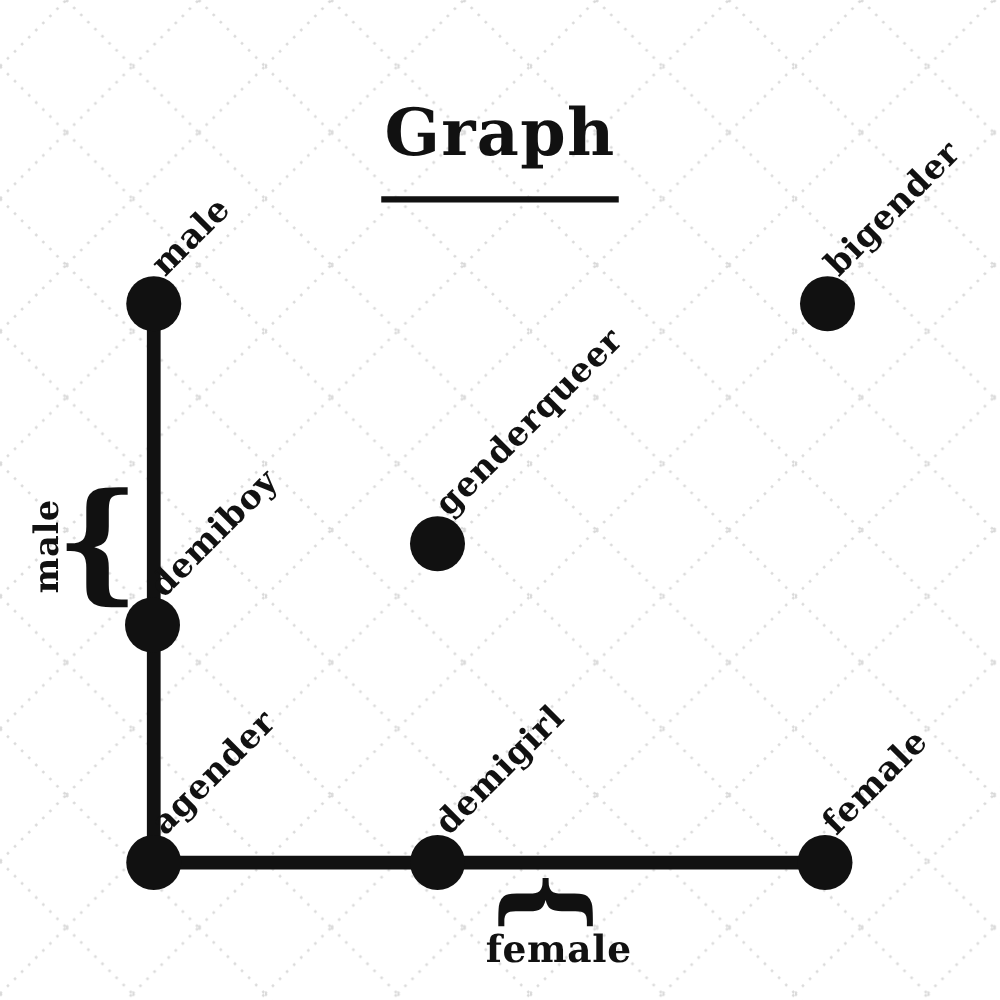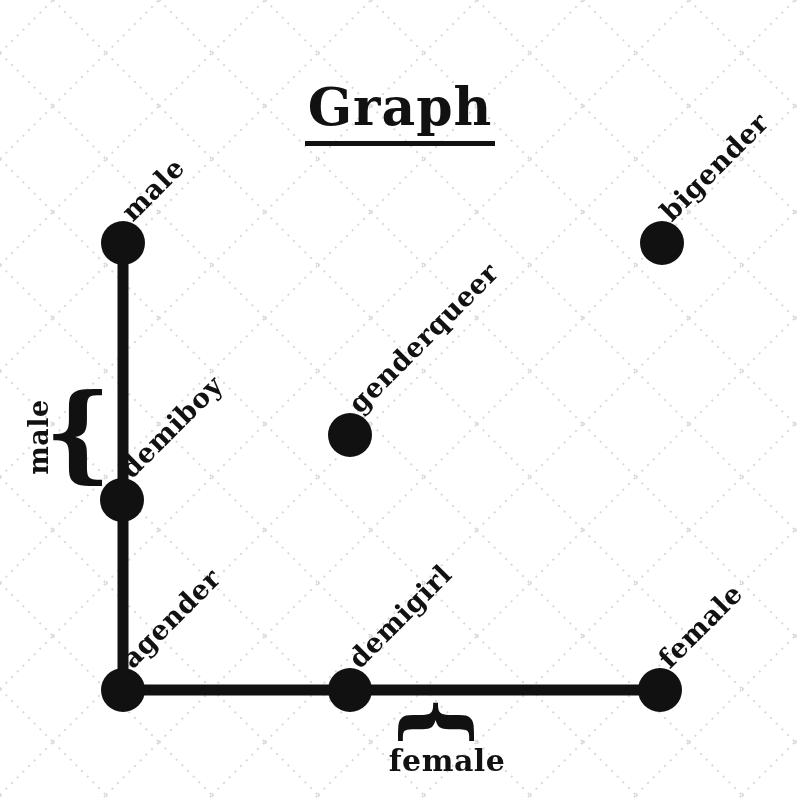--- a/index.html
+++ b/index.html
@@ -38,21 +38,21 @@
     font-size: 0; 
   }
   .page-title .title-text {
     display: inline-block;
     font-family: "DejaVu Serif", serif;
     font-weight: bold;
     font-size: 52px;
     color: var(--ink);
     letter-spacing: 1px;
     border-bottom: 5px solid var(--ink);
-    padding: 0 3px 4px 3px;
+    padding: 0 3px 20px 3px;
   }
   .edge-svg {
     position: absolute;
     left: 0; top: 0;
     width: 800px;
     height: 800px;
     z-index: 1;
   }
   #node-layer {
     position: absolute;

